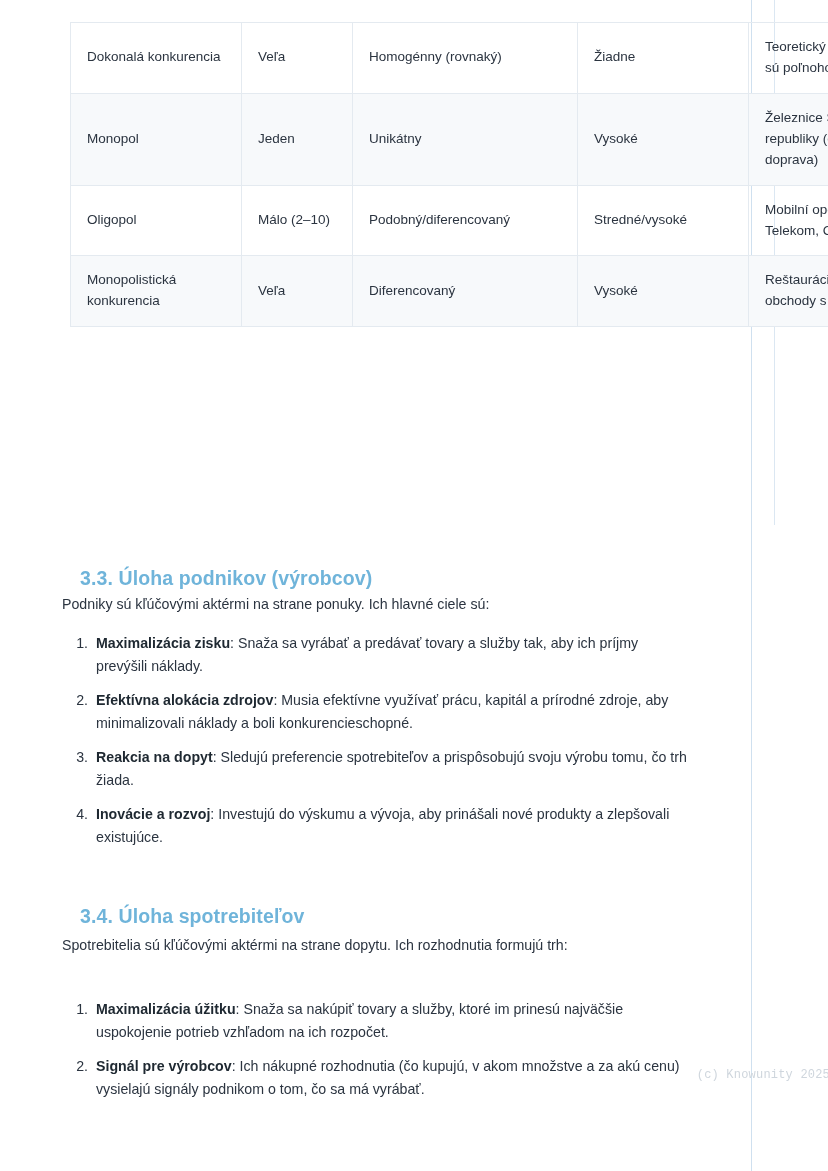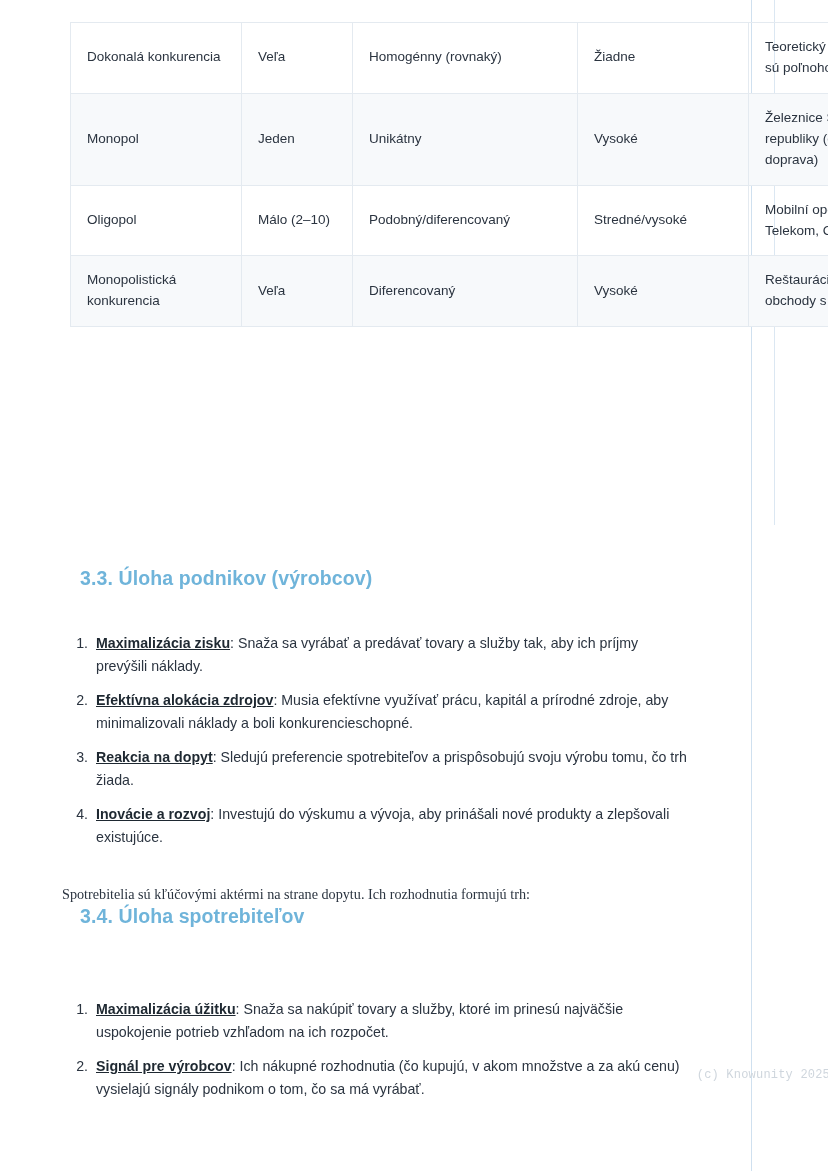--- a/index.html
+++ b/index.html
@@ -103,27 +103,27 @@
     margin: 0;
     padding-left: 30px;
     font-size: 14.2px;
     line-height: 1.62;
   }
   ol.num-list li {
     margin-bottom: 11px;
     padding-left: 4px;
   }
   ol.num-list li:last-child { margin-bottom: 0; }
-  ol.num-list b { font-weight: bold; color: #1e2831; text-decoration: underline; }
+  ol.num-list b { font-weight: bold; color: #1e2831; }
 
   .blk-h33  { position: absolute; left: 0px;  top: 548px; width: 660px; }
   .blk-p1   { position: absolute; left: 0px;  top: 593px; width: 640px; }
   .blk-l1   { position: absolute; left: 0px;  top: 632px; width: 600px; }
   .blk-h34  { position: absolute; left: 0px;  top: 886px; width: 660px; }
-  .blk-p2   { position: absolute; left: 0px;  top: 883px; width: 600px; font-family: Liberation Serif, serif; }
+  .blk-p2   { position: absolute; left: 0px;  top: 934px; width: 600px; }
   .blk-l2   { position: absolute; left: 0px;  top: 998px; width: 600px; }
 
   .watermark {
     position: absolute;
     right: 46px;
     top: 1068px;
     font-size: 12px;
     color: #cfd6dd;
     letter-spacing: .2px;
     font-family: Liberation Mono, monospace;
@@ -170,20 +170,21 @@
             <td class="c1">Veľa</td>
             <td class="c2">Diferencovaný</td>
             <td class="c3">Vysoké</td>
             <td class="c4">Reštaurácie, kaderníctva, obchody s oblečením</td>
           </tr>
         </tbody>
       </table>
     </div>
 
     <h2 class="section blk-h33">3.3. Úloha podnikov (výrobcov)</h2>
+    <p class="para blk-p1">Podniky sú kľúčovými aktérmi na strane ponuky. Ich hlavné ciele sú:</p>
 
     <ol class="num-list blk-l1">
       <li><b>Maximalizácia zisku</b><span>: Snaža sa vyrábať a predávať tovary a služby tak, aby ich príjmy prevýšili náklady.</span></li>
       <li><b>Efektívna alokácia zdrojov</b><span>: Musia efektívne využívať prácu, kapitál a prírodné zdroje, aby minimalizovali náklady a boli konkurencieschopné.</span></li>
       <li><b>Reakcia na dopyt</b><span>: Sledujú preferencie spotrebiteľov a prispôsobujú svoju výrobu tomu, čo trh žiada.</span></li>
       <li><b>Inovácie a rozvoj</b><span>: Investujú do výskumu a vývoja, aby prinášali nové produkty a zlepšovali existujúce.</span></li>
     </ol>
 
     <h2 class="section blk-h34">3.4. Úloha spotrebiteľov</h2>
     <p class="para blk-p2">Spotrebitelia sú kľúčovými aktérmi na strane dopytu. Ich rozhodnutia formujú trh:</p>

